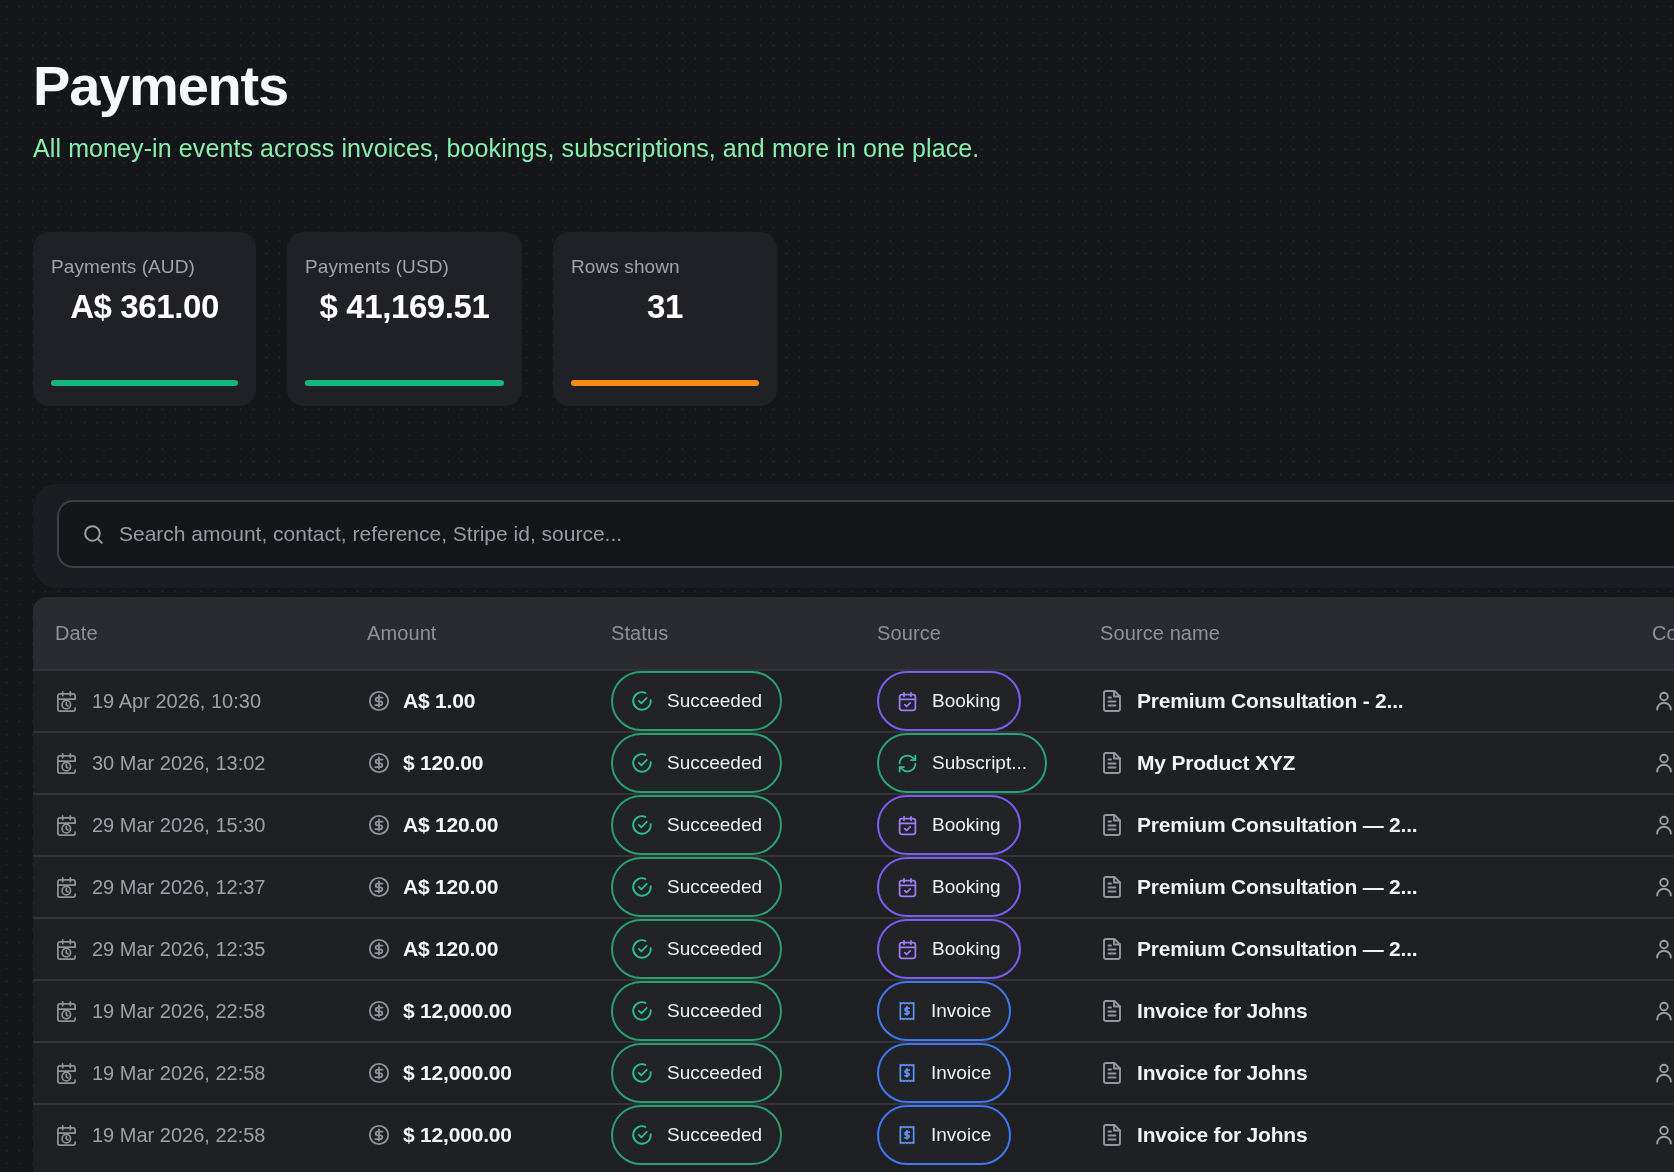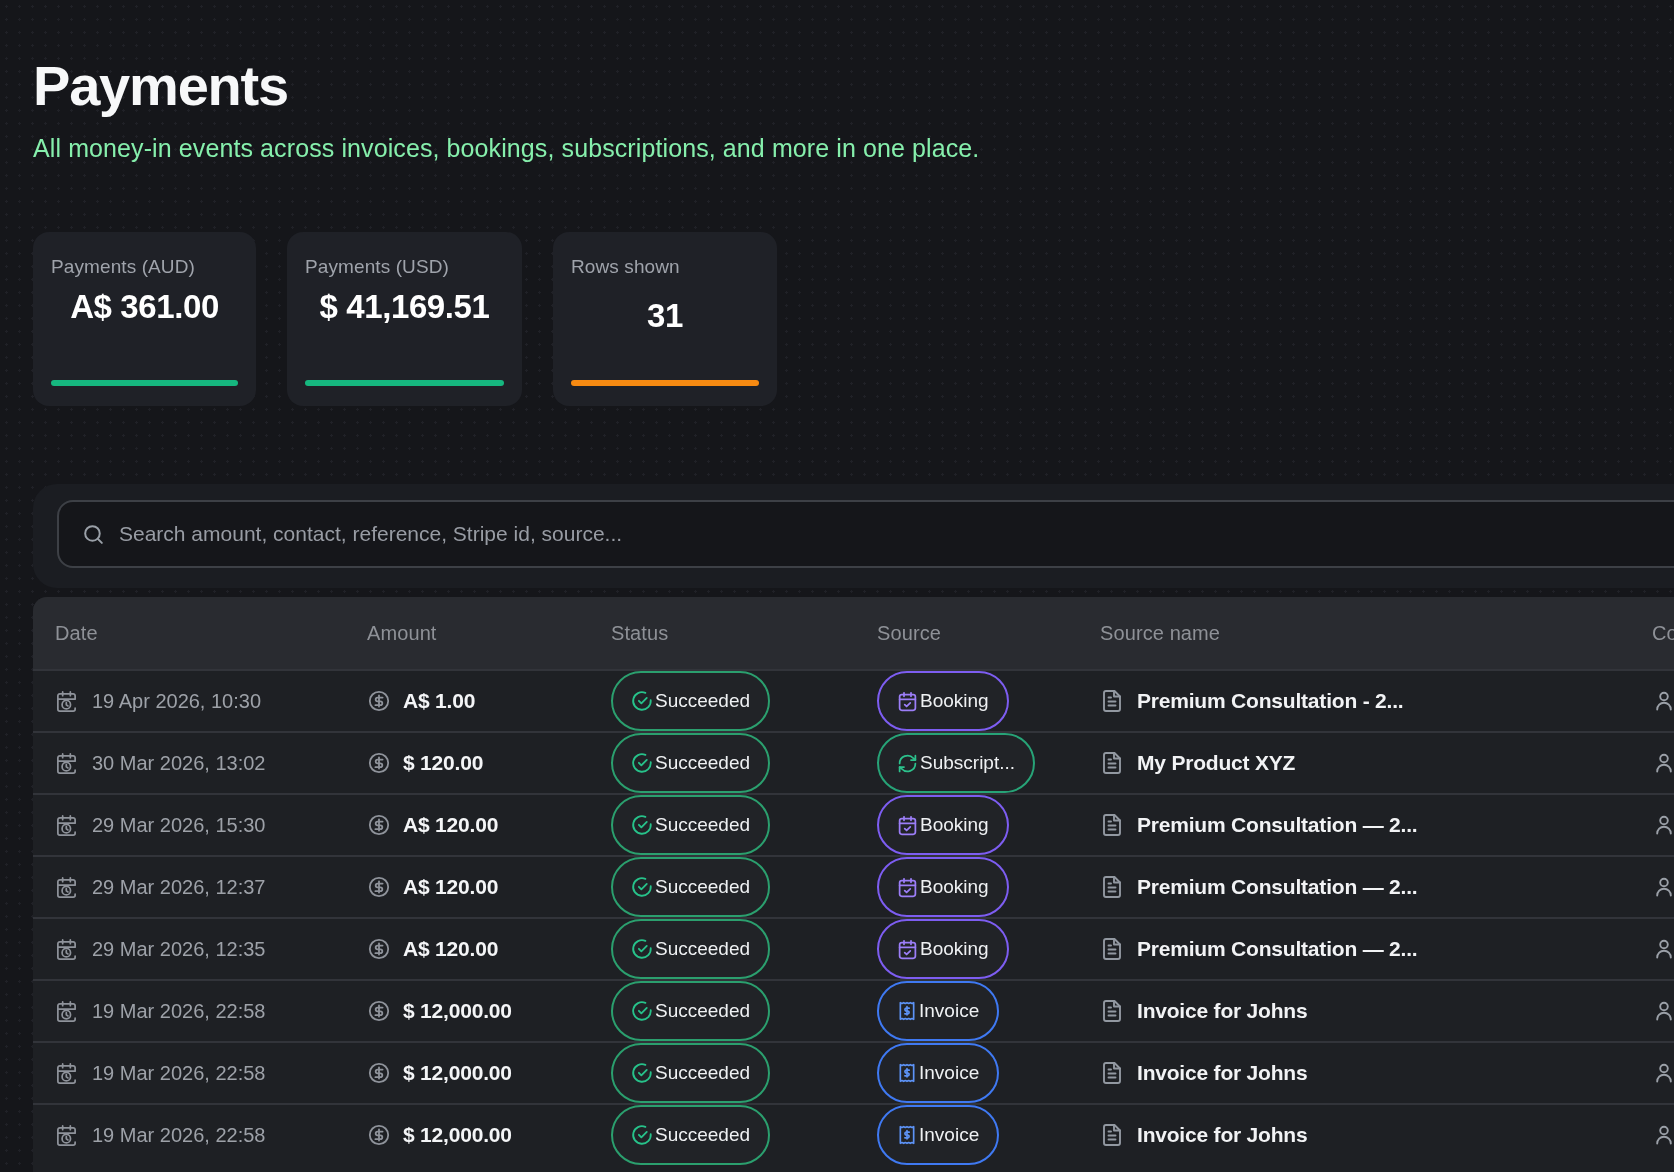--- a/index.html
+++ b/index.html
@@ -23,21 +23,21 @@
     position:absolute; left:33px; top:134px;
     font-size:25px; color:#86efac; letter-spacing:0.1px;
   }
 
   
   .stats{ position:absolute; left:33px; top:232px; display:flex; gap:31px; }
   .stat-card{
     background:#1f2127; border-radius:16px; height:174px;
     padding:24px 18px 20px 18px; display:flex; flex-direction:column;
   }
-  .stat-card.w1{ width:223px; } .stat-card.w2{ width:235px; } .stat-card.w3{ width:224px;gap:9px; }
+  .stat-card.w1{ width:223px; } .stat-card.w2{ width:235px; } .stat-card.w3{ width:224px; }
   .stat-label{ font-size:19px; color:#9fa3ab; margin-bottom:10px; letter-spacing:0.1px; }
   .stat-value{ font-size:33px; font-weight:700; color:#ffffff; letter-spacing:-0.4px;text-align:center; }
   .stat-bar{ margin-top:auto; height:6px; border-radius:3px; width:100%; }
 
   
   .search-section{
     position:absolute; left:33px; top:484px; width:1819px; height:104px;
     background:#1b1d22; border-radius:24px;
   }
   .search-box{
@@ -74,21 +74,21 @@
   .cell-date svg{ color:#8f939b; }
   .cell-amount{ gap:12px; font-size:21px; font-weight:700; color:#f4f5f7; letter-spacing:-0.2px; }
   .cell-amount svg{ color:#8f939b; }
   .cell-name{ gap:13px; font-size:21px; font-weight:700; color:#f2f3f5; letter-spacing:-0.2px;
     white-space:nowrap; overflow:hidden; }
   .cell-name svg{ flex:0 0 auto; color:#9298a1; }
   .cell-contact svg{ color:#9ba0a8; }
 
   
   .badge{
-    display:inline-flex; align-items:center; gap:2px; height:60px;
+    display:inline-flex; align-items:center; gap:14px; height:60px;
     padding:0 18px; border-radius:999px; border:2px solid; font-size:19px;
     color:#eff1f3; white-space:nowrap; background:rgba(255,255,255,0.015);
   }
   .badge-succeeded{ border-color:#2b9f6e; } .badge-succeeded svg{ color:#27c28a; }
   .badge-booking{ border-color:#7d5df1; } .badge-booking svg{ color:#9c7ef8; }
   .badge-subscription{ border-color:#27a377; } .badge-subscription svg{ color:#2cc18c; }
   .badge-invoice{ border-color:#3f79f2; } .badge-invoice svg{ color:#5d93f7; }
   .src-icon{ display:none; line-height:0; }
   .src-booking .icon-booking, .src-subscription .icon-subscription, .src-invoice .icon-invoice{ display:inline-flex; }
   .status-icon{ line-height:0; }

